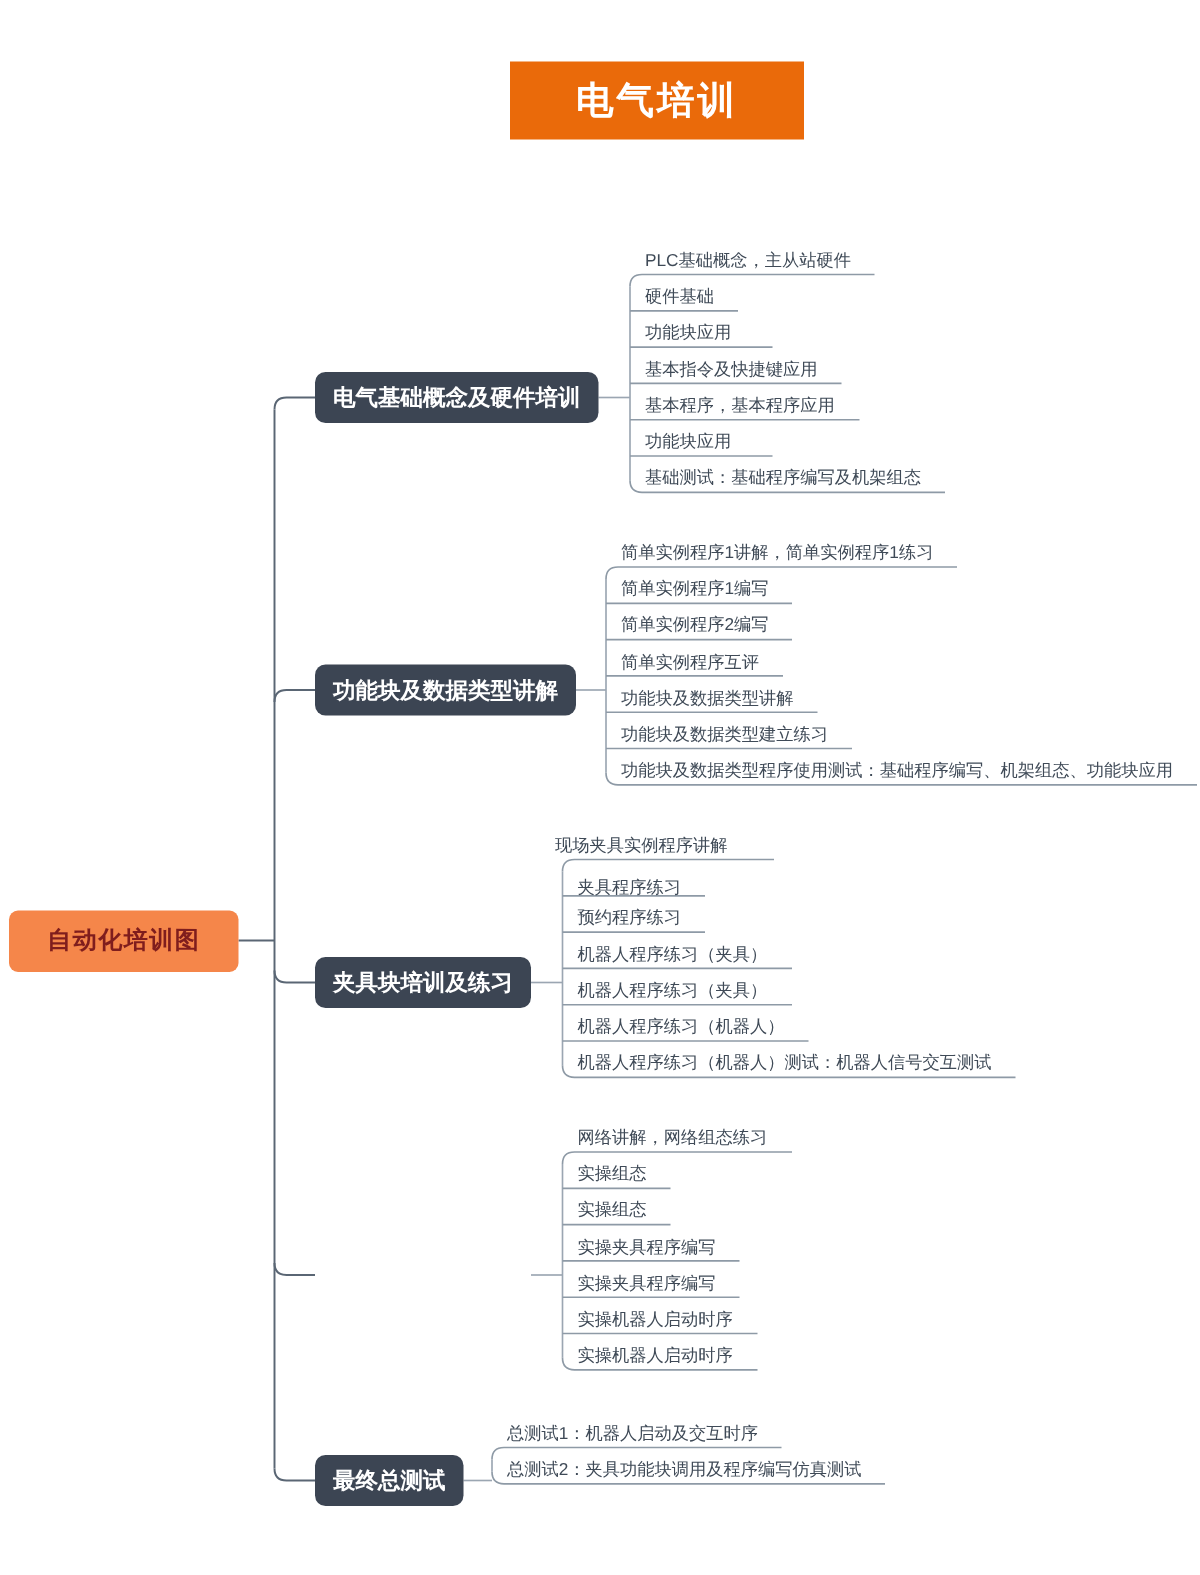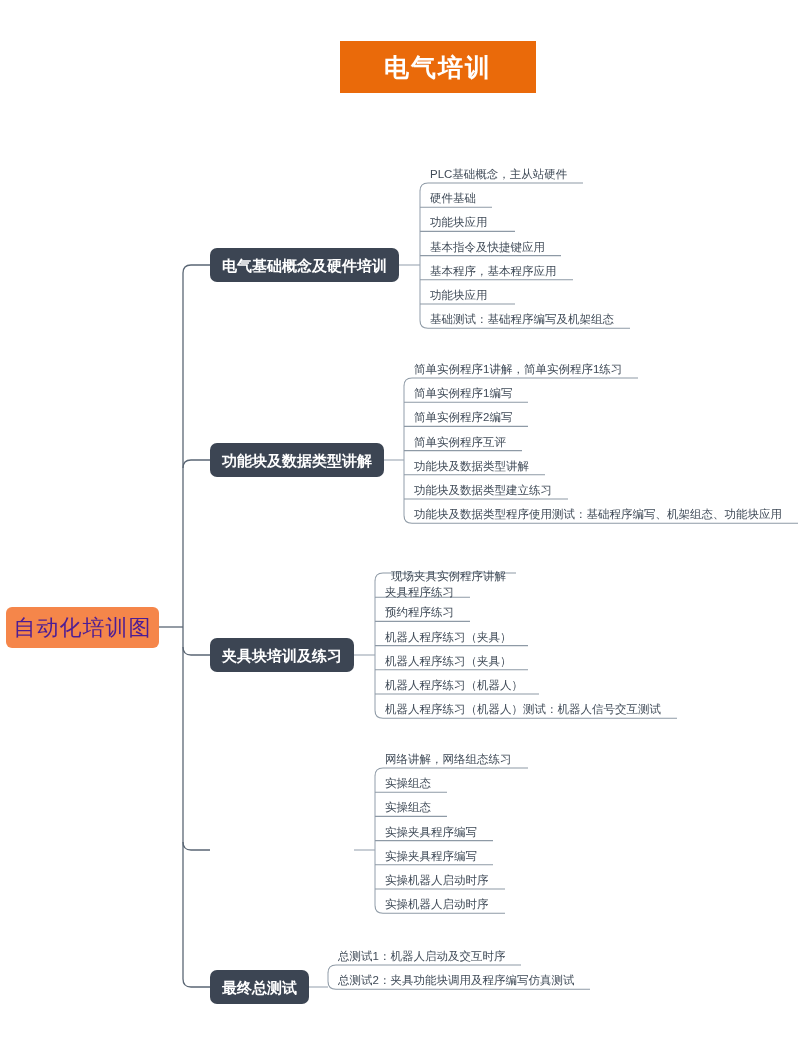--- a/index.html
+++ b/index.html
@@ -43,23 +43,23 @@
     top: 607px;
     width: 153px;
     height: 41px;
     background: #F5864A;
     border-radius: 6px;
     display: flex;
     align-items: center;
     justify-content: center;
   }
   .root-node .root-text {
-    color: #4c1d95;
-    font-size: 22px;
-    font-weight: normal;
+    color: #7f1d1d;
+    font-size: 16px;
+    font-weight: bold;
     letter-spacing: 1px;
     line-height: 1;
   }
   
   .branch-node {
     position: absolute;
     background: #3C4553;
     border-radius: 7px;
     display: flex;
     align-items: center;
@@ -190,21 +190,21 @@
       <div class="leaf" style="left: 430px; top: 265.8px;">基本程序，基本程序应用</div>
       <div class="leaf" style="left: 430px; top: 290px;">功能块应用</div>
       <div class="leaf" style="left: 430px; top: 314.2px;">基础测试：基础程序编写及机架组态</div>
       <div class="leaf" style="left: 414px; top: 364px;">简单实例程序1讲解，简单实例程序1练习</div>
       <div class="leaf" style="left: 414px; top: 388.2px;">简单实例程序1编写</div>
       <div class="leaf" style="left: 414px; top: 412.4px;">简单实例程序2编写</div>
       <div class="leaf" style="left: 414px; top: 436.6px;">简单实例程序互评</div>
       <div class="leaf" style="left: 414px; top: 460.8px;">功能块及数据类型讲解</div>
       <div class="leaf" style="left: 414px; top: 485px;">功能块及数据类型建立练习</div>
       <div class="leaf" style="left: 414px; top: 509.2px;">功能块及数据类型程序使用测试：基础程序编写、机架组态、功能块应用</div>
-      <div class="leaf" style="left: 391px; top: 559px; margin-top: 12px;">现场夹具实例程序讲解</div>
+      <div class="leaf" style="left: 370px; top: 559px;">现场夹具实例程序讲解</div>
       <div class="leaf" style="left: 385px; top: 555px; margin-top: 32px;">夹具程序练习</div>
       <div class="leaf" style="left: 385px; top: 607.4px;">预约程序练习</div>
       <div class="leaf" style="left: 385px; top: 631.6px;">机器人程序练习（夹具）</div>
       <div class="leaf" style="left: 385px; top: 655.8px;">机器人程序练习（夹具）</div>
       <div class="leaf" style="left: 385px; top: 680px;">机器人程序练习（机器人）</div>
       <div class="leaf" style="left: 385px; top: 704.2px;">机器人程序练习（机器人）测试：机器人信号交互测试</div>
       <div class="leaf" style="left: 385px; top: 754px;">网络讲解，网络组态练习</div>
       <div class="leaf" style="left: 385px; top: 778.2px;">实操组态</div>
       <div class="leaf" style="left: 385px; top: 802.4px;">实操组态</div>
       <div class="leaf" style="left: 385px; top: 826.6px;">实操夹具程序编写</div>

